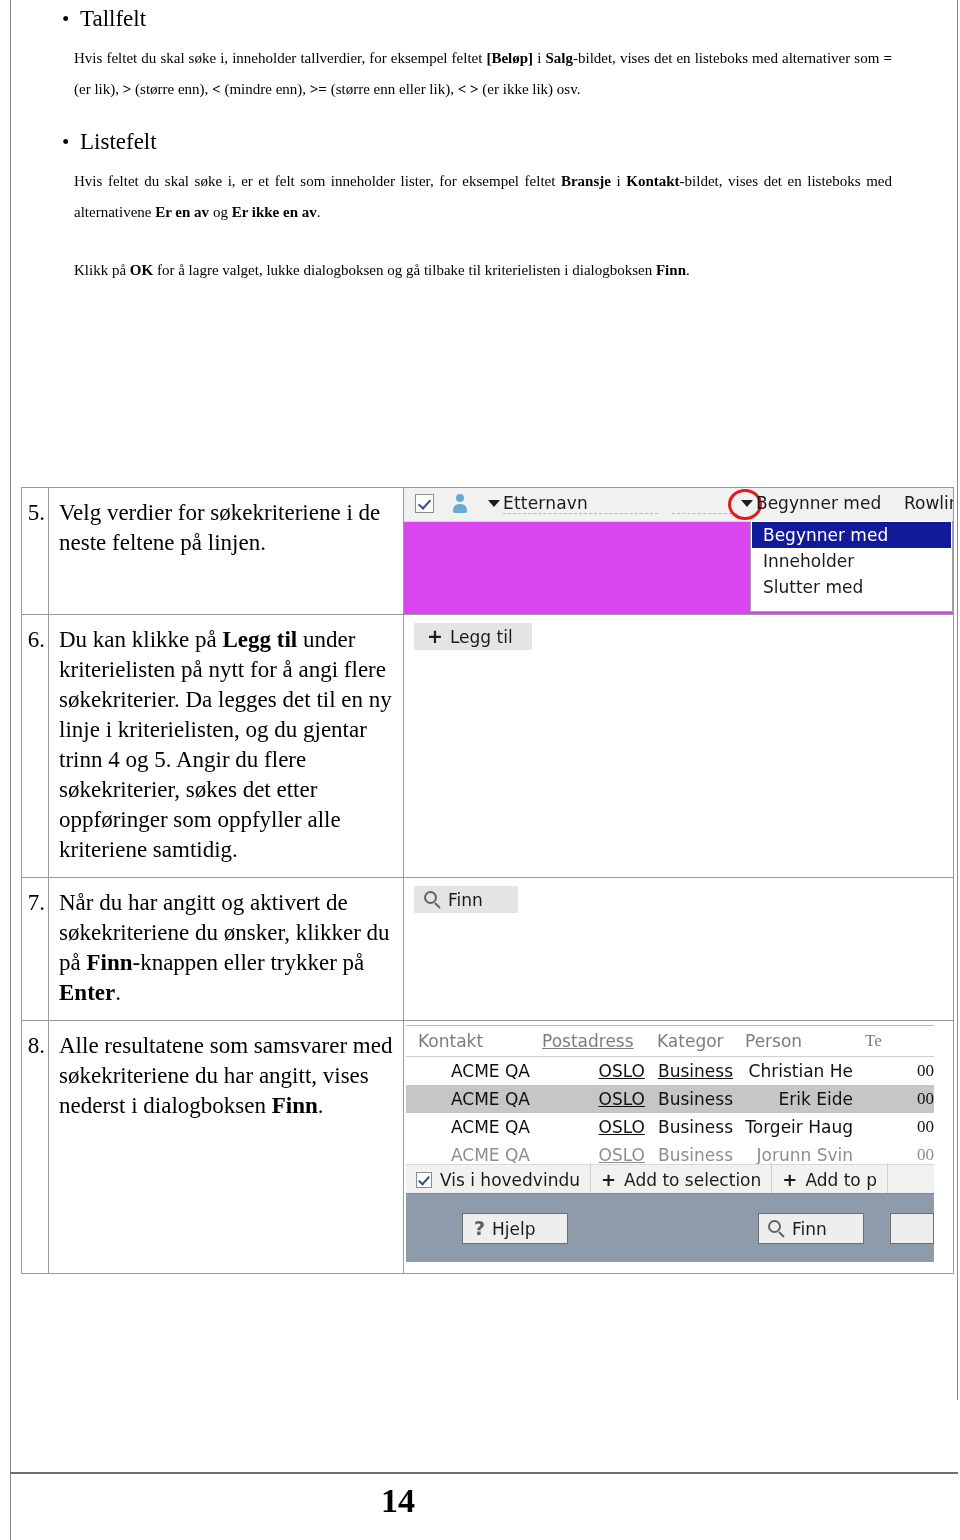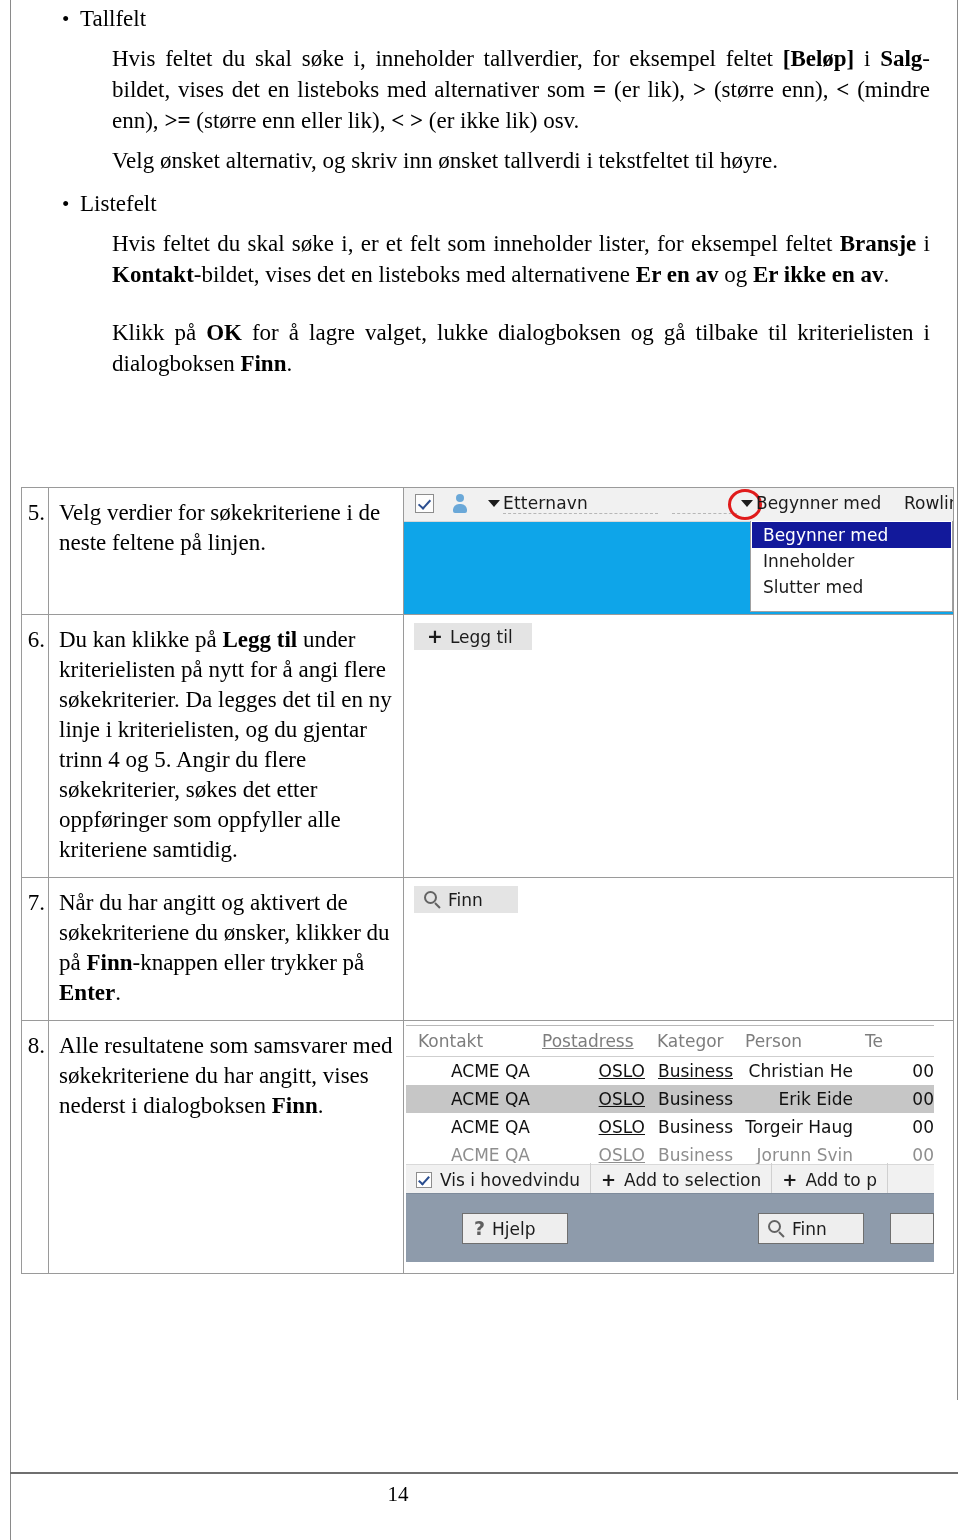--- a/index.html
+++ b/index.html
@@ -46,22 +46,22 @@
     line-height: 38px;
     text-align: left;
     padding-left: 28px;
     box-sizing: border-box;
   }
   .bullet-head {
     font-size: 23px;
     line-height: 38px;
   }
   .para {
-    margin-left: 78px;
-    font-size: 23px;
+    margin-left: 40px;
+    font-size: 15px;
     line-height: 31px;
     text-align: justify;
     width: 818px;
   }
   .para.nojust { text-align: left; }
   .para b { font-weight: bold; }
   .spacer-sm { height: 9px; }
   .spacer-xs { height: 5px; }
 
   
@@ -97,21 +97,21 @@
   .wui {
     font-family: "DejaVu Sans", "Liberation Sans", sans-serif;
     color: #1b1b1b;
   }
 
   
   .shot1 {
     position: relative;
     width: 549px;
     height: 126px;
-    background: #0ea5e9;
+    background: #d946ef;
     overflow: hidden;
   }
   .crit-bar {
     position: absolute;
     left: 0; top: 0;
     width: 549px; height: 33px;
     background: #f1f1f1;
     border-bottom: 1px solid #d8d8d8;
   }
   .crit-check {
@@ -313,21 +313,21 @@
     white-space: nowrap;
     overflow: hidden;
     text-align: right;
   }
   .grid-row.sel { background: #c6c6c6; }
   .grid-row.faded { color: #8e8e8e; }
   .w1 { width: 124px; flex: 0 0 124px; }
   .w2 { width: 115px; flex: 0 0 115px; text-decoration: underline; }
   .w3 { width: 88px;  flex: 0 0 88px; }
   .w4 { width: 120px; flex: 0 0 120px; }
-  .w5 { width: 81px;  flex: 0 0 81px; }
+  .w5 { width: 81px;  flex: 0 0 81px; font-family: Liberation Serif, serif; }
   .u { text-decoration: underline; }
 
   .sel-bar {
     position: absolute;
     left: 2px; top: 143px;
     width: 528px; height: 29px;
     display: flex;
     align-items: center;
     background: #f1f1f1;
     border-top: 1px solid #d9d9d9;
@@ -401,41 +401,40 @@
     position: absolute;
     left: 10px; top: 1472px;
     width: 948px; height: 2px;
     background: #6f6f6f;
   }
   .page-no {
     position: absolute;
     left: 0; top: 1482px;
     width: 796px;
     text-align: center;
-    font-size: 21px;
-    font-weight: normal;
+    font-size: 34px;
+    font-weight: bold;
   }
 </style>
 </head>
 <body>
 
 <div class="page-left-rule"></div>
 <div class="page-right-rule"></div>
 
 <div class="bullets">
 
   <div>
     <div class="bullet-row">
       <div class="bullet-dot">•</div>
       <div class="bullet-head">Tallfelt</div>
     </div>
     <div class="spacer-xs"></div>
     <div class="para"><span>Hvis feltet du skal søke i, inneholder tallverdier, for eksempel feltet </span><b>[Beløp]</b><span> i </span><b>Salg</b><span>-bildet, vises det en listeboks med alternativer som </span><b>=</b><span> (er lik), </span><b>&gt;</b><span> (større enn), </span><b>&lt;</b><span> (mindre enn), </span><b>&gt;=</b><span> (større enn eller lik), </span><b>&lt; &gt;</b><span> (er ikke lik) osv.</span></div>
     <div class="spacer-sm"></div>
-    <div class="para nojust"><span>Velg ønsket alternativ, og skriv inn ønsket tallverdi i tekstfeltet til høyre.</span></div>
   </div>
 
   <div class="spacer-sm"></div>
 
   <div>
     <div class="bullet-row">
       <div class="bullet-dot">•</div>
       <div class="bullet-head">Listefelt</div>
     </div>
     <div class="spacer-xs"></div>

